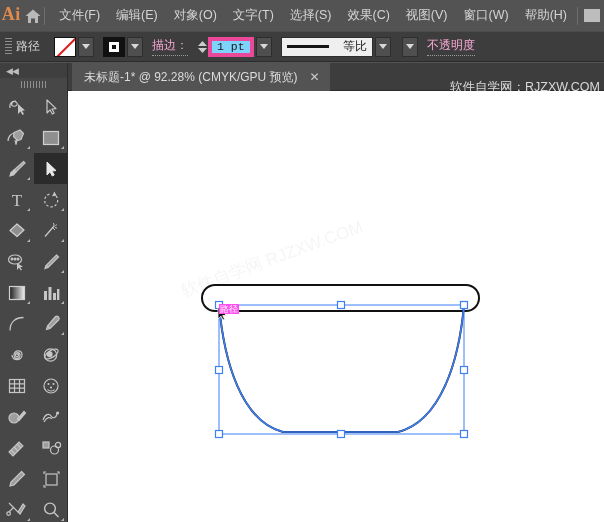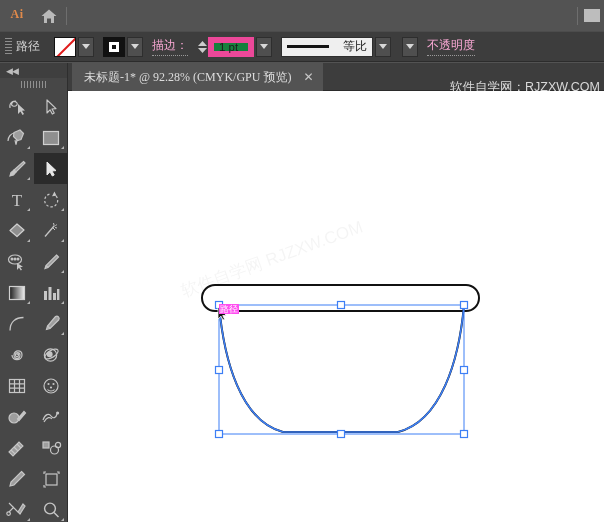--- a/index.html
+++ b/index.html
@@ -12,21 +12,21 @@
   #app{position:relative;width:604px;height:522px;overflow:hidden;}
 
   
   .menubar{
     position:absolute;left:0;top:0;width:604px;height:31px;
     background:#535353;display:flex;align-items:center;
     box-sizing:border-box;
   }
   .ai-logo{
     width:34px;text-align:center;color:#e08a4b;
-    font-size:12px;font-weight:bold;letter-spacing:0.5px;
+    font-size:18px;font-weight:bold;letter-spacing:0.5px;
     font-family:"Liberation Serif","DejaVu Serif",serif;
     padding-bottom:2px;
   }
   .home-ico{
     width:30px;display:flex;align-items:center;justify-content:center;
   }
   .mb-sep{
     width:1px;height:18px;background:#6e6e6e;margin:0 6px 0 2px;
   }
   .menu-items{display:flex;align-items:center;}
@@ -77,24 +77,24 @@
     width:16px;height:20px;background:#4f4f4f;border:1px solid #2e2e2e;
     margin-left:2px;display:flex;align-items:center;justify-content:center;
     box-sizing:border-box;
   }
   .dd-arrow svg{display:block;}
   .stepper{
     width:12px;height:20px;display:flex;flex-direction:column;
     align-items:center;justify-content:center;gap:2px;margin-left:8px;
   }
   .num-field{
-    height:20px;min-width:46px;background:#15803d;border:6px solid #ec4899;
+    height:20px;min-width:46px;background:#7dd3fc;border:4px solid #ec4899;
     color:#1a1a1a;font-size:11.5px;display:flex;align-items:center;
     padding:0 5px;box-sizing:border-box;
-    font-family:Liberation Sans, sans-serif;
+    font-family:Liberation Mono, monospace;
   }
   .profile-field{
     height:20px;background:#efefef;border:1px solid #2e2e2e;
     display:flex;align-items:center;justify-content:flex-end;
     padding:0 5px;box-sizing:border-box;gap:6px;
   }
   .profile-line{width:62px;height:3px;background:#141414;}
   .profile-txt{color:#1a1a1a;font-size:12px;white-space:nowrap;margin-left:8px;}
   .cb-gap{width:9px;}
 
@@ -105,21 +105,21 @@
     border-bottom:1px solid #2b2b2b;
   }
   .tab-left-stub{
     position:absolute;left:0;top:0;width:18px;height:28px;background:#454545;
   }
   .doc-tab{
     position:absolute;left:72px;top:0;height:28px;
     background:#535353;display:flex;align-items:center;
     padding:0 8px 0 12px;box-sizing:border-box;gap:10px;
   }
-  .doc-tab-title{color:#dcdcdc;font-size:12px;white-space:nowrap;font-family:Liberation Serif, serif;}
+  .doc-tab-title{color:#dcdcdc;font-size:12px;white-space:nowrap;}
   .tab-close{color:#c9c9c9;font-size:12px;line-height:1;padding:0 2px;}
   .wm-right{
     position:absolute;right:4px;top:0;height:28px;display:flex;align-items:center;
     color:#d9d9d9;font-size:12.5px;white-space:nowrap;margin-top:10px;
   }
 
   
   .toolpanel{
     position:absolute;left:0;top:63px;width:68px;height:459px;
     background:#474747;border-right:1px solid #2e2e2e;box-sizing:border-box;
@@ -174,20 +174,31 @@
 <div id="app">
 
   <div class="menubar">
     <div class="ai-logo">Ai</div>
     <div class="home-ico">
       <svg width="18" height="16" viewBox="0 0 18 16">
         <path d="M9 1.5 L16.5 8 L14 8 L14 15 L11 15 L11 10.5 L7 10.5 L7 15 L4 15 L4 8 L1.5 8 Z" fill="#b9b9b9"></path>
       </svg>
     </div>
     <div class="mb-sep"></div>
+    <div class="menu-items">
+      <div class="menu-item">文件(F)</div>
+      <div class="menu-item">编辑(E)</div>
+      <div class="menu-item">对象(O)</div>
+      <div class="menu-item">文字(T)</div>
+      <div class="menu-item">选择(S)</div>
+      <div class="menu-item">效果(C)</div>
+      <div class="menu-item">视图(V)</div>
+      <div class="menu-item">窗口(W)</div>
+      <div class="menu-item">帮助(H)</div>
+    </div>
     <div class="mb-right">
       <div class="mb-sep"></div>
       <div class="mb-swatch"></div>
     </div>
   </div>
 
   <div class="controlbar">
     <div class="cb-grip"></div>
     <div class="cb-label">路径</div>
 

